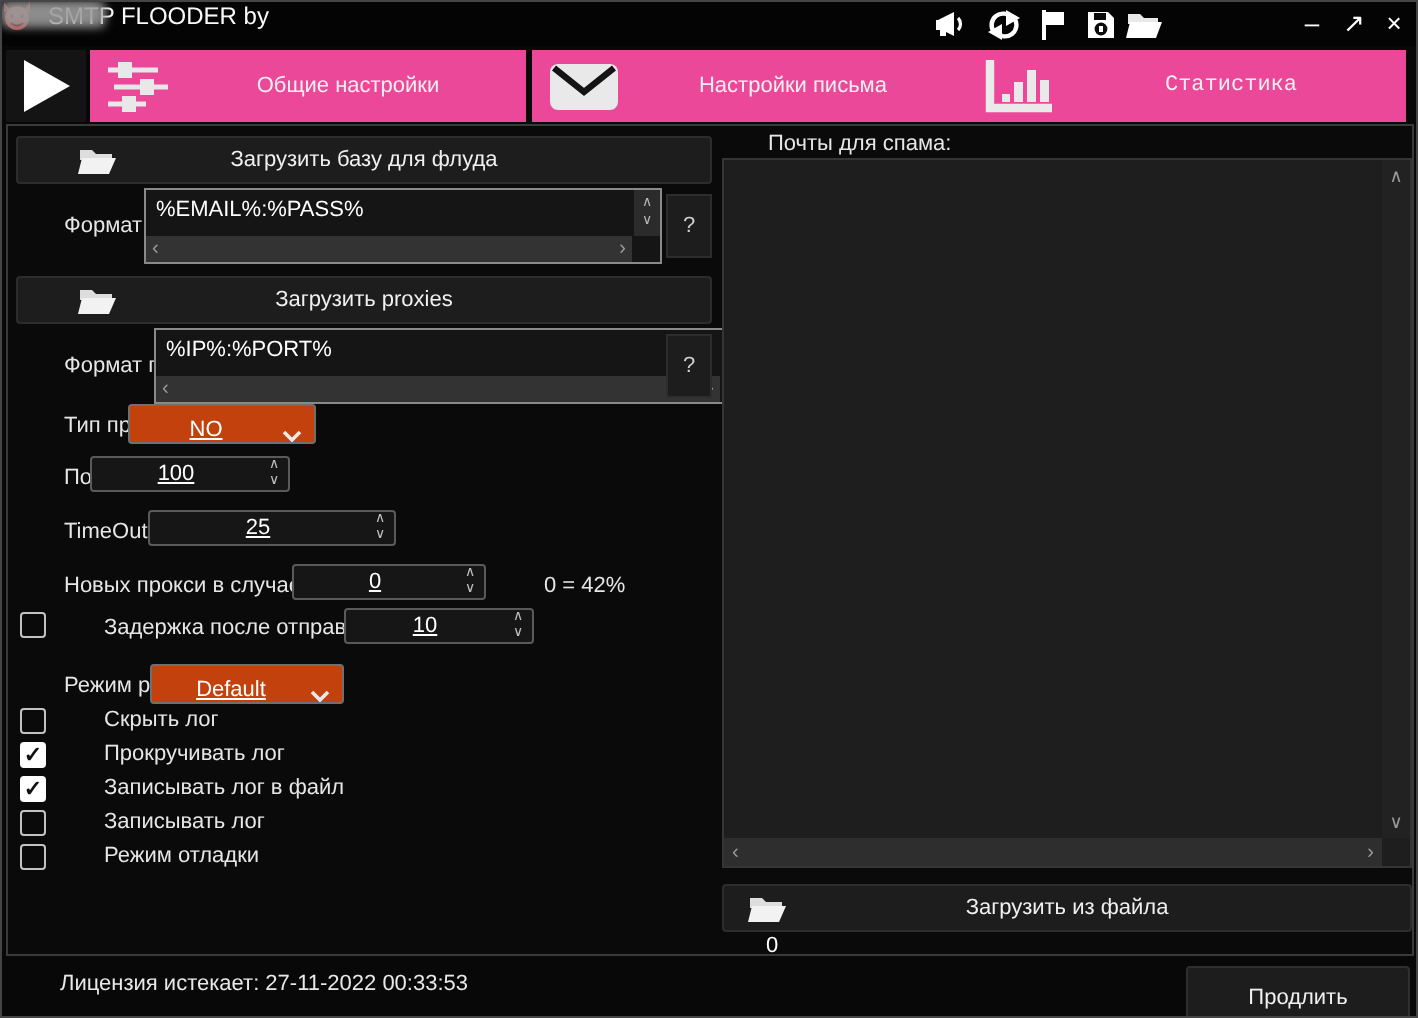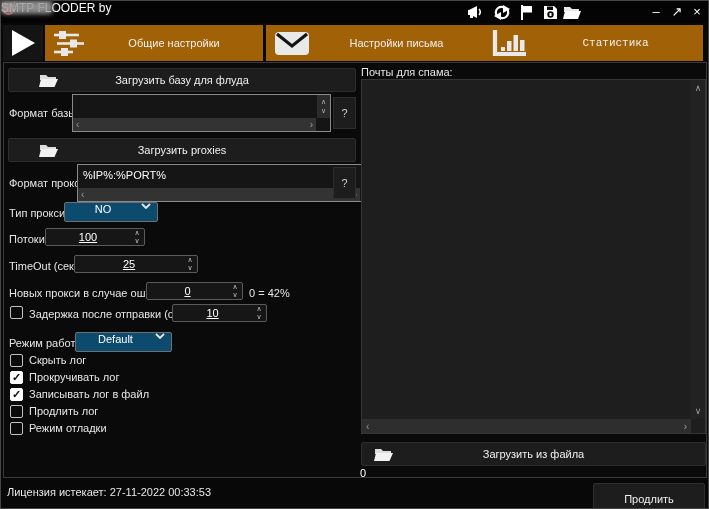--- a/index.html
+++ b/index.html
@@ -1,38 +1,38 @@
 <!DOCTYPE html>
 <html><head>
 <meta charset="utf-8">
 <style>
   html,body{margin:0;padding:0;background:#2a2a2a;}
   .window{position:relative;width:709px;height:509px;background:#080808;
     font-family:"Liberation Sans",sans-serif;color:#e8e8e8;overflow:hidden;
     border:1px solid #454545;box-sizing:border-box;}
   .abs{position:absolute;}
-  .lbl{font-size:11px;color:#e6e6e6;white-space:nowrap;}
+  .lbl{font-size:11px;color:#e6e6e6;white-space:nowrap;padding-left:23px;}
   svg{display:block;}
 
   
   #titlebar{left:0;top:0;width:709px;height:22px;background:#040404;}
   #devil{left:5;top:3;}
   #title{left:26;top:4;font-size:12px;color:#fafafa;}
   .redacted{background:#9b9b9b;filter:blur(2.5px);border-radius:3px;opacity:.7;}
   #red1{left:97;top:5;width:50px;height:11px;}
   #red2{left:589;top:4;width:52px;height:13px;}
   .tb-ic{top:2px;width:22px;height:18px;display:flex;align-items:center;justify-content:center;cursor:default;}
   #ic-megaphone{left:463px;} #ic-refresh{left:490px;} #ic-flag{left:514px;}
   #ic-save{left:538px;} #ic-folder{left:560px;}
   .winbtn{top:0;width:20px;height:21px;display:flex;align-items:center;justify-content:center;
     font-size:13px;color:#fff;}
   #btn-min{left:645px;} #btn-max{left:666px;} #btn-close{left:686px;}
 
   
-  .toolbtn{background:#a16207;display:flex;align-items:center;}
+  .toolbtn{background:#ec4899;display:flex;align-items:center;}
   #play{left:2px;top:24px;width:40px;height:36px;justify-content:center;background:#141414;}
   .tab{height:36px;top:24px;font-size:11px;color:#f0f0f0;}
   .tab .ticon{margin-left:8px;}
   .tab .tlabel{flex:1;text-align:center;}
   #tab-general{left:44px;width:218px;}
   #tab-letter{left:265px;width:217px;}
   #tab-stats{left:482px;width:220px;font-family:Liberation Mono, monospace;}
 
   
   #main{left:2px;top:61px;width:704px;height:416px;border:1px solid #3a3a3a;background:#0a0a0a;box-sizing:border-box;}
@@ -54,22 +54,22 @@
   #inp-basefmt{left:68px;top:31px;width:259px;height:38px;}
   #inp-proxfmt{left:73px;top:101px;width:298px;height:38px;}
   .helpbtn{background:#1d1d1d;border:1px solid #2d2d2d;box-sizing:border-box;display:flex;align-items:center;
     justify-content:center;font-size:11px;color:#cfcfcf;}
   #help-base{left:329px;top:34px;width:23px;height:32px;}
   #help-prox{left:329px;top:104px;width:23px;height:32px;}
 
   #lbl-basefmt{left:5px;top:44px;} #lbl-proxfmt{left:5px;top:114px;}
 
   
-  .sel{background:#0c4a6e;border:1px solid #6f6f6f;box-sizing:border-box;border-radius:2px;
-    display:flex;align-items:flex-start;font-size:11px;color:#fff;}
+  .sel{background:#c2410c;border:1px solid #6f6f6f;box-sizing:border-box;border-radius:2px;
+    display:flex;align-items:flex-end;font-size:11px;color:#fff;text-decoration:underline;}
   .sel .selval{flex:1;text-align:center;}
   .sel .chev{margin-right:6px;}
   #lbl-proxtype{left:5px;top:144px;}
   #sel-proxtype{left:60px;top:139px;width:94px;height:20px;}
   #lbl-workmode{left:5px;top:274px;}
   #sel-workmode{left:71px;top:269px;width:97px;height:20px;}
 
   
   .spin{background:#161616;border:1px solid #5a5a5a;box-sizing:border-box;border-radius:2px;
     display:flex;align-items:center;font-size:11px;color:#fff;}
@@ -224,20 +224,21 @@
         <svg width="20" height="15" viewBox="0 0 20 15">
           <path d="M1,2 h6 l2,2 h8 v3 h-16 z" fill="#ddd"></path>
           <path d="M2,6 h17 l-3.5,8 h-15.5 z" fill="#f2f2f2"></path>
         </svg>
       </span>
       <span>Загрузить базу для флуда</span>
     </div>
 
     <span class="abs lbl" id="lbl-basefmt">Формат базы:</span>
     <div class="abs fmt" id="inp-basefmt">
+      <div class="fmt-text">%EMAIL%:%PASS%</div>
       <div class="fmt-vspin">
         <span>∧</span>
         <span>∨</span>
       </div>
       <div class="fmt-hscroll">
         <span>‹</span>
         <span>›</span>
       </div>
     </div>
     <div class="abs helpbtn" id="help-base">?</div>
@@ -324,21 +325,21 @@
       </span>
     </div>
 
     <span class="abs cb" id="cb0"></span>
     <span class="abs lbl" id="cbl0">Скрыть лог</span>
     <span class="abs cb checked" id="cb1">✓</span>
     <span class="abs lbl" id="cbl1">Прокручивать лог</span>
     <span class="abs cb checked" id="cb2">✓</span>
     <span class="abs lbl" id="cbl2">Записывать лог в файл</span>
     <span class="abs cb" id="cb3"></span>
-    <span class="abs lbl" id="cbl3">Продлить лог</span>
+    <span class="abs lbl" id="cbl3">Записывать лог</span>
     <span class="abs cb" id="cb4"></span>
     <span class="abs lbl" id="cbl4">Режим отладки</span>
 
     <span class="abs lbl" id="lbl-mails">Почты для спама:</span>
     <div class="abs" id="mailbox">
       <span></span>
       <div class="vsb">
         <span>∧</span>
         <span>∨</span>
       </div>

